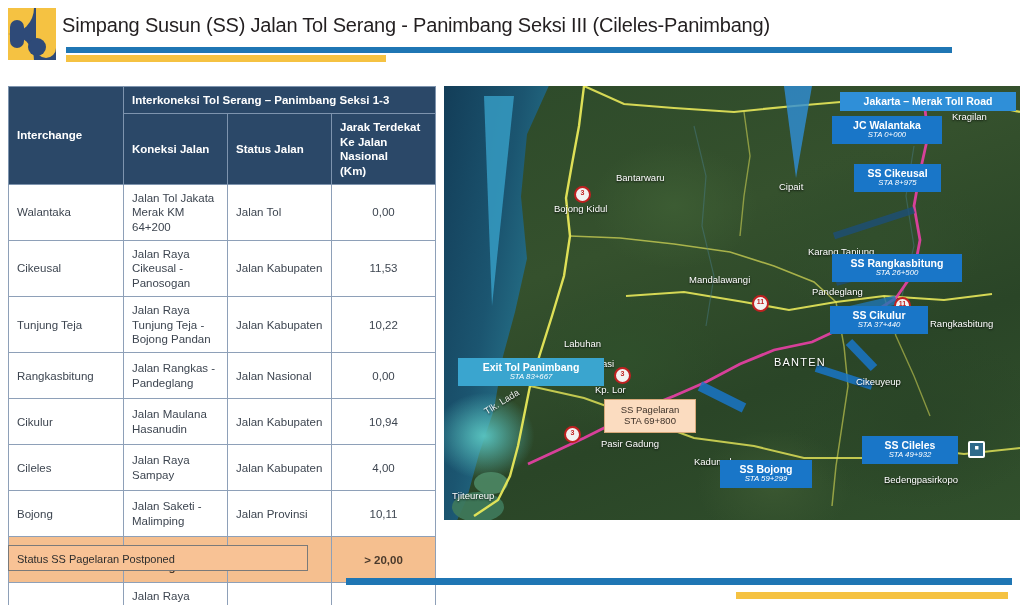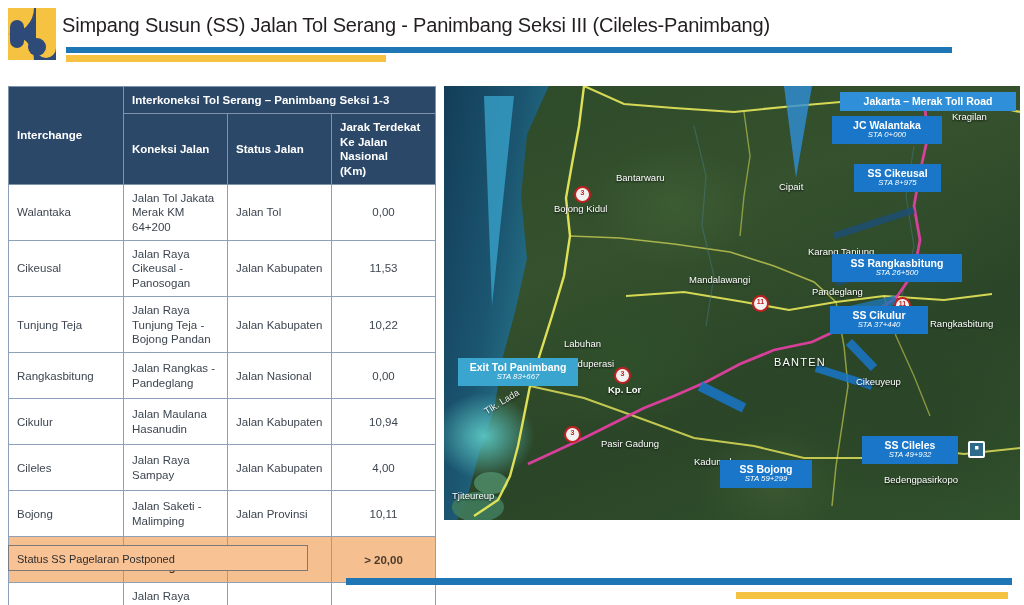--- a/index.html
+++ b/index.html
@@ -239,21 +239,21 @@
   <div class="lbl" style="left:508px;top:25px;">Kragilan</div>
   <div class="lbl" style="left:172px;top:86px;">Bantarwaru</div>
   <div class="lbl" style="left:335px;top:95px;">Cipait</div>
   <div class="lbl" style="left:110px;top:117px;">Bojong Kidul</div>
   <div class="lbl" style="left:364px;top:160px;">Karang Tanjung</div>
   <div class="lbl" style="left:245px;top:188px;">Mandalawangi</div>
   <div class="lbl" style="left:368px;top:200px;">Pandeglang</div>
   <div class="lbl" style="left:486px;top:232px;">Rangkasbitung</div>
   <div class="lbl" style="left:120px;top:252px;">Labuhan</div>
   <div class="lbl" style="left:122px;top:272px;">Kaduperasi</div>
-  <div class="lbl" style="left:164px;top:298px;font-weight:bold;">Kp. Lor</div>
+  <div class="lbl" style="left:151px;top:298px;">Kp. Lor</div>
   <div class="lbl" style="left:412px;top:290px;">Cikeuyeup</div>
   <div class="lbl" style="left:157px;top:352px;">Pasir Gadung</div>
   <div class="lbl" style="left:250px;top:370px;">Kadumula</div>
   <div class="lbl" style="left:440px;top:388px;">Bedengpasirkopo</div>
   <div class="lbl" style="left:8px;top:404px;">Tjiteureup</div>
   <div class="lbl big" style="left:330px;top:270px;">BANTEN</div>
   <div class="lbl" style="left:38px;top:310px;transform:rotate(-32deg);opacity:.9;">Tlk. Lada</div>
 
   <div class="marker" style="left:130px;top:100px;">3</div>
   <div class="marker" style="left:170px;top:281px;">3</div>
@@ -282,20 +282,24 @@
     <span class="t2">STA 37+440</span>
   </div>
   <div class="callout" style="left:418px;top:350px;width:96px;">
     <span class="t1">SS Cileles</span>
     <span class="t2">STA 49+932</span>
   </div>
   <div class="callout" style="left:276px;top:374px;width:92px;">
     <span class="t1">SS Bojong</span>
     <span class="t2">STA 59+299</span>
   </div>
-  <div class="callout teal" style="left:14px;top:272px;width:120px;">
+  <div class="callout orange" style="left:160px;top:313px;width:92px;">
+    <span class="t1">SS Pagelaran</span>
+    <span class="t2">STA 69+800</span>
+  </div>
+  <div class="callout teal" style="left:14px;top:272px;width:146px;">
     <span class="t1">Exit Tol Panimbang</span>
     <span class="t2">STA 83+667</span>
   </div>
 </div>
 
 <div class="f-blue"></div>
 <div class="f-yellow"></div>
 
 </body></html>

